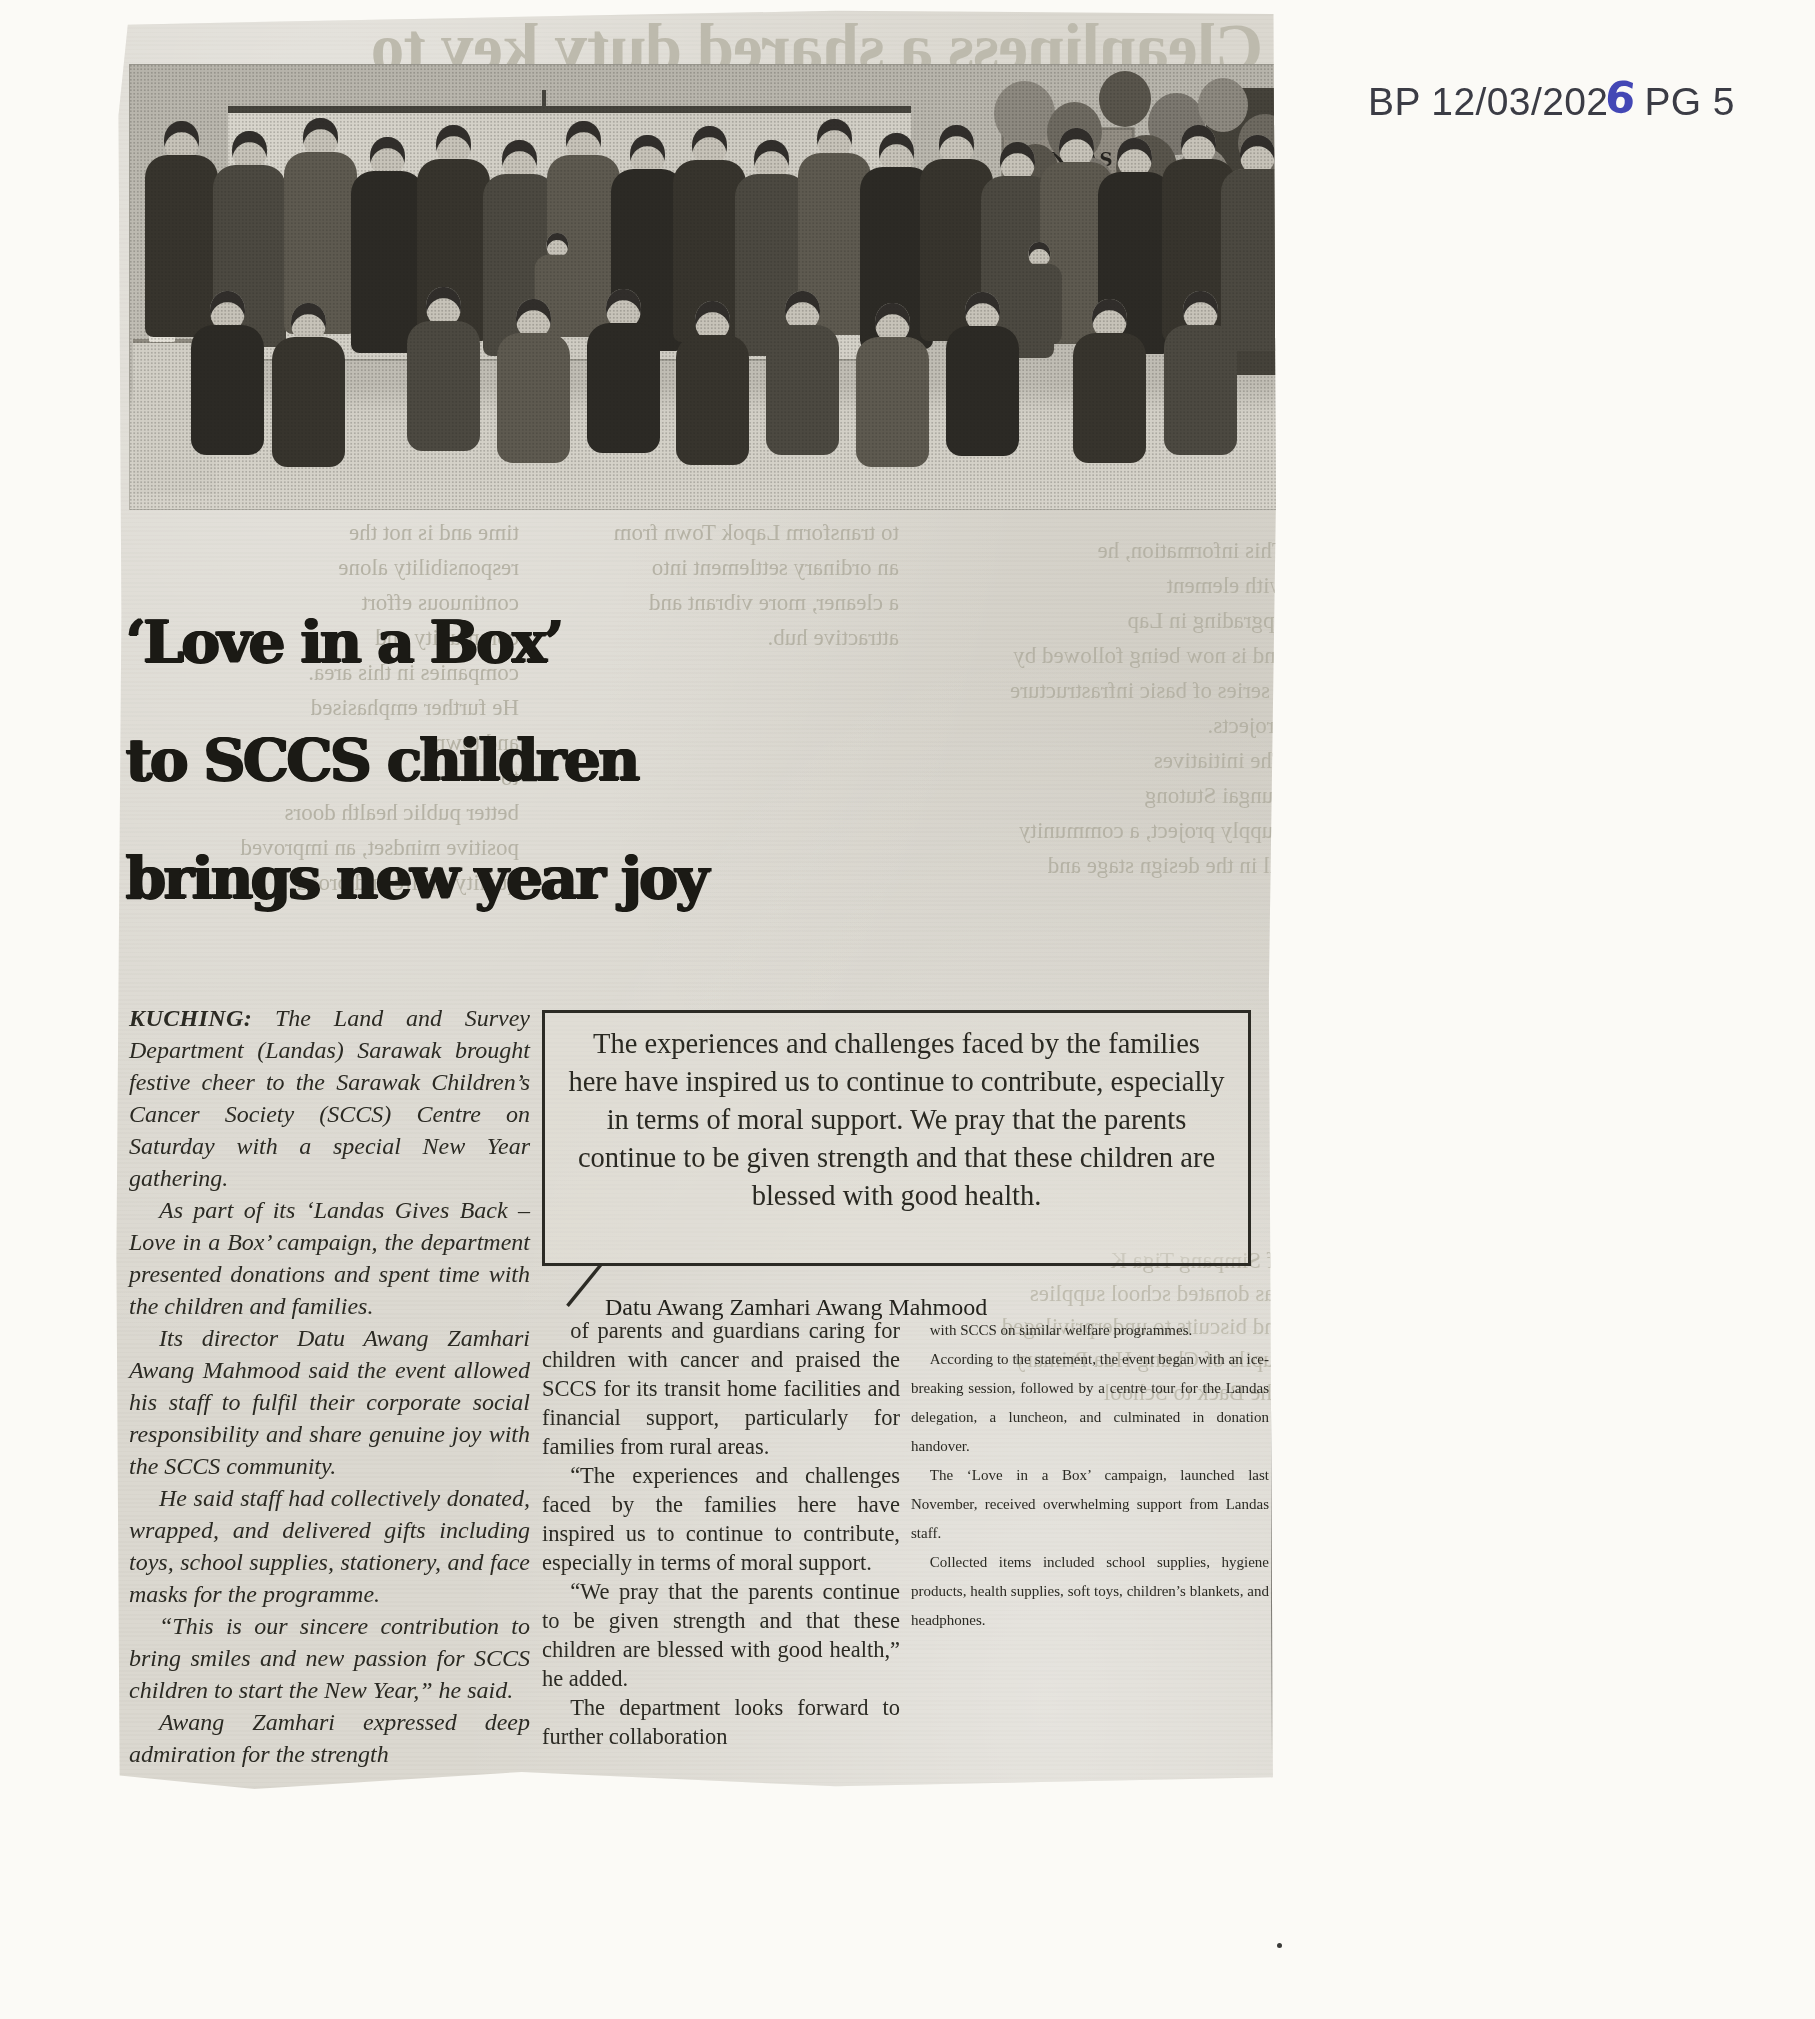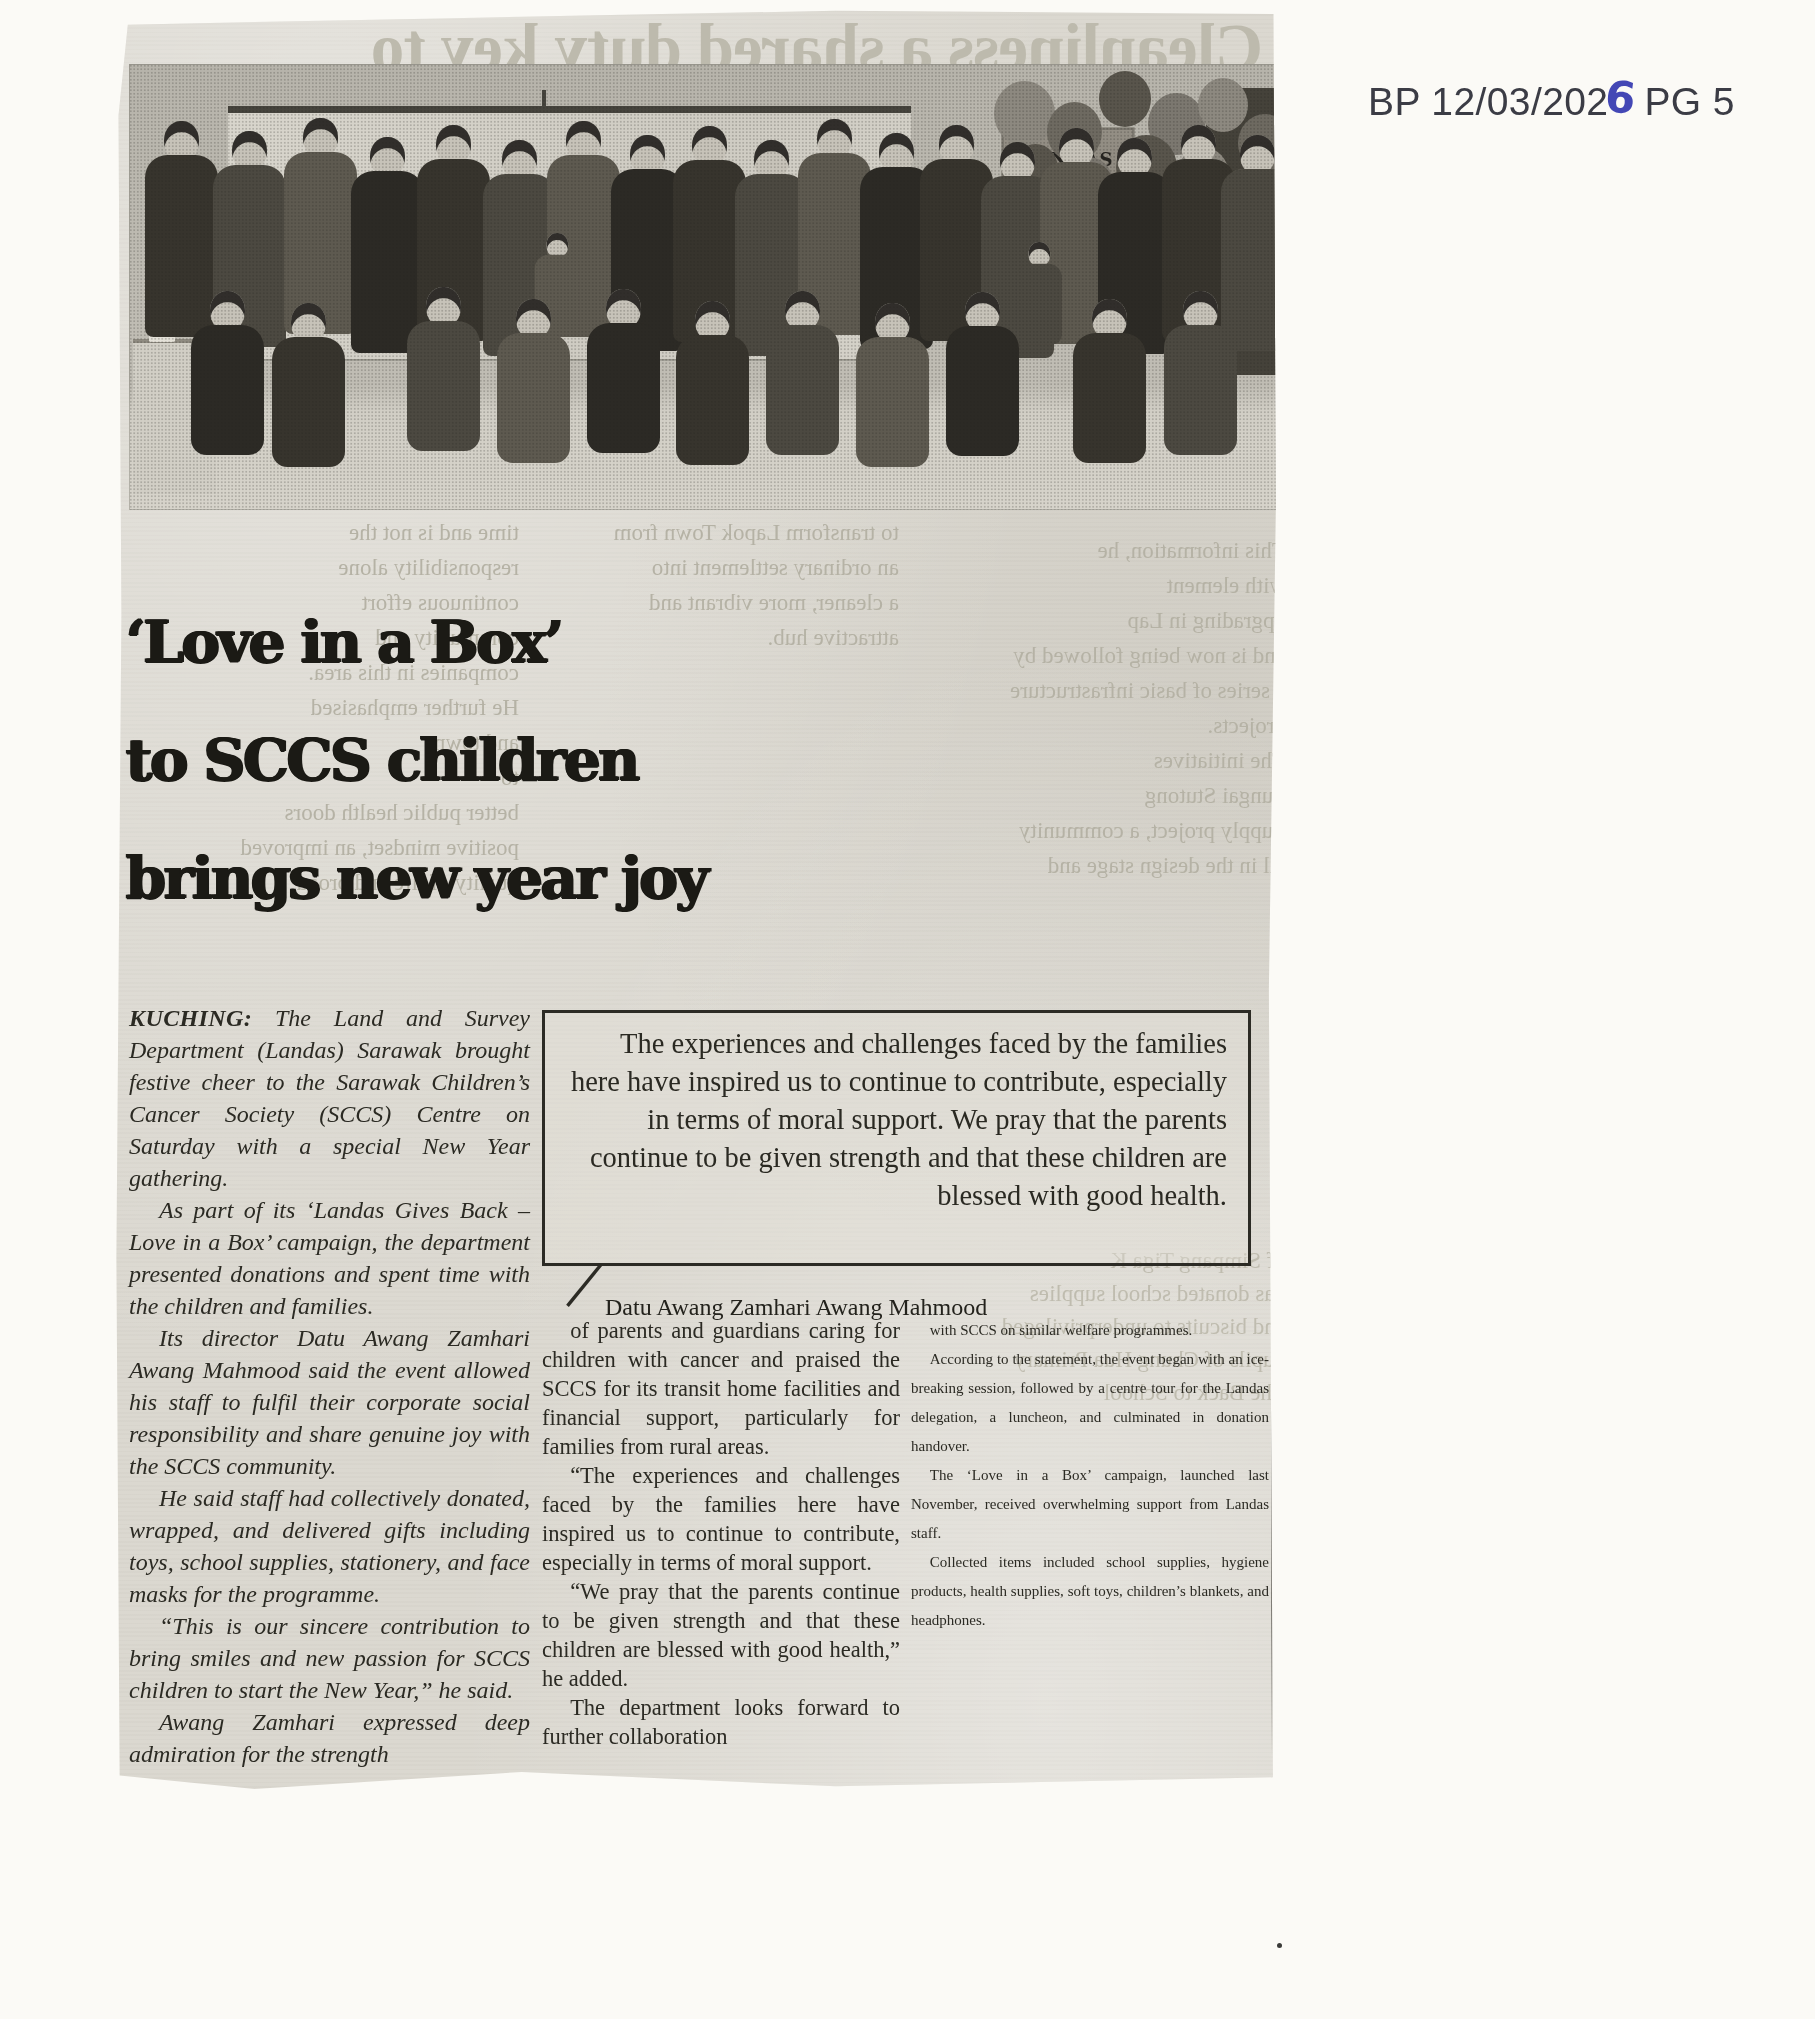--- a/index.html
+++ b/index.html
@@ -109,21 +109,21 @@
   .col1{position:absolute;left:14px;top:993px;width:401px;font-size:24px;line-height:32px;font-style:italic;}
   .col2{position:absolute;left:427px;top:1307px;width:358px;font-size:22.5px;line-height:29px;}
   .col3{position:absolute;left:796px;top:1307px;width:358px;font-size:15px;line-height:29px;}
   .col1 .lead strong{letter-spacing:0.4px;}
 
   
   .qbox{
     position:absolute;left:427px;top:1001px;width:709px;height:256px;
     border:3.5px solid #2c2b25;background:rgba(229,226,218,.35);
     padding:12px 21px;box-sizing:border-box;
-    font-size:28.5px;line-height:38px;color:#2a2922;text-align:right;
+    font-size:28.5px;line-height:38px;color:#2a2922;text-align:center;
   }
   .qtail{position:absolute;left:446px;top:1254px;}
   .attrib{
     position:absolute;left:490px;top:1285px;width:605px;
     font-size:24px;font-weight:normal;color:#23221c;
   }
 </style>
 </head>
 <body>
 

